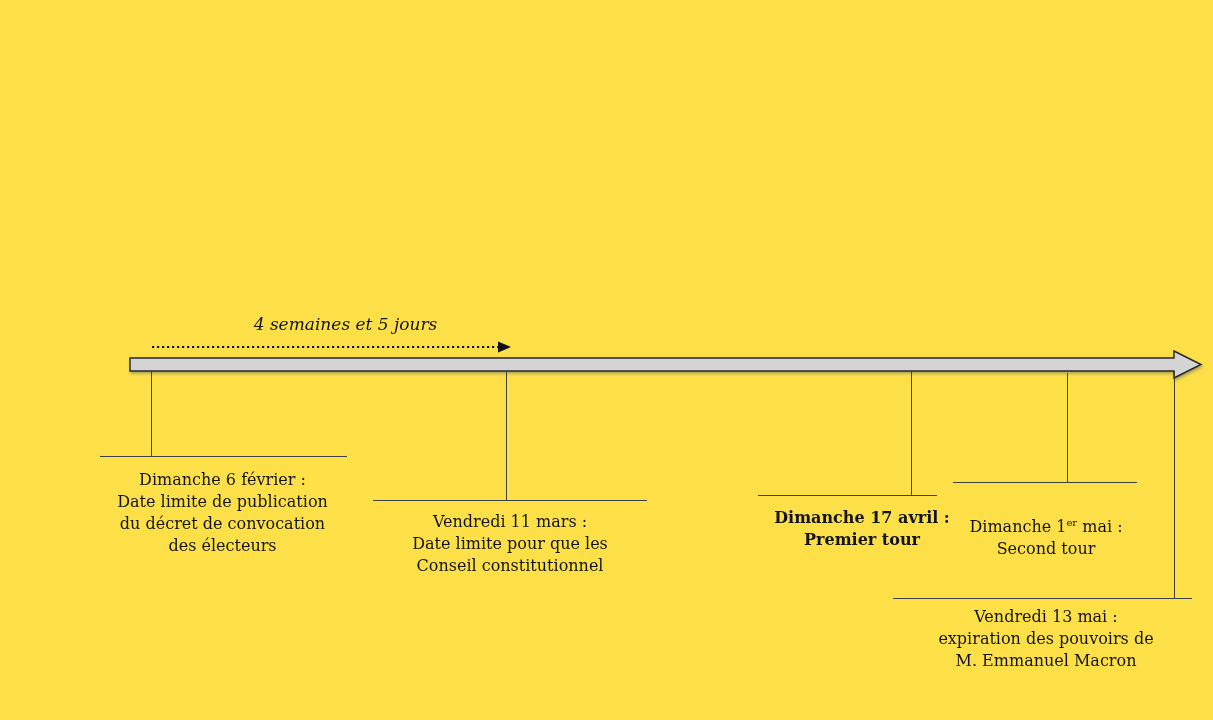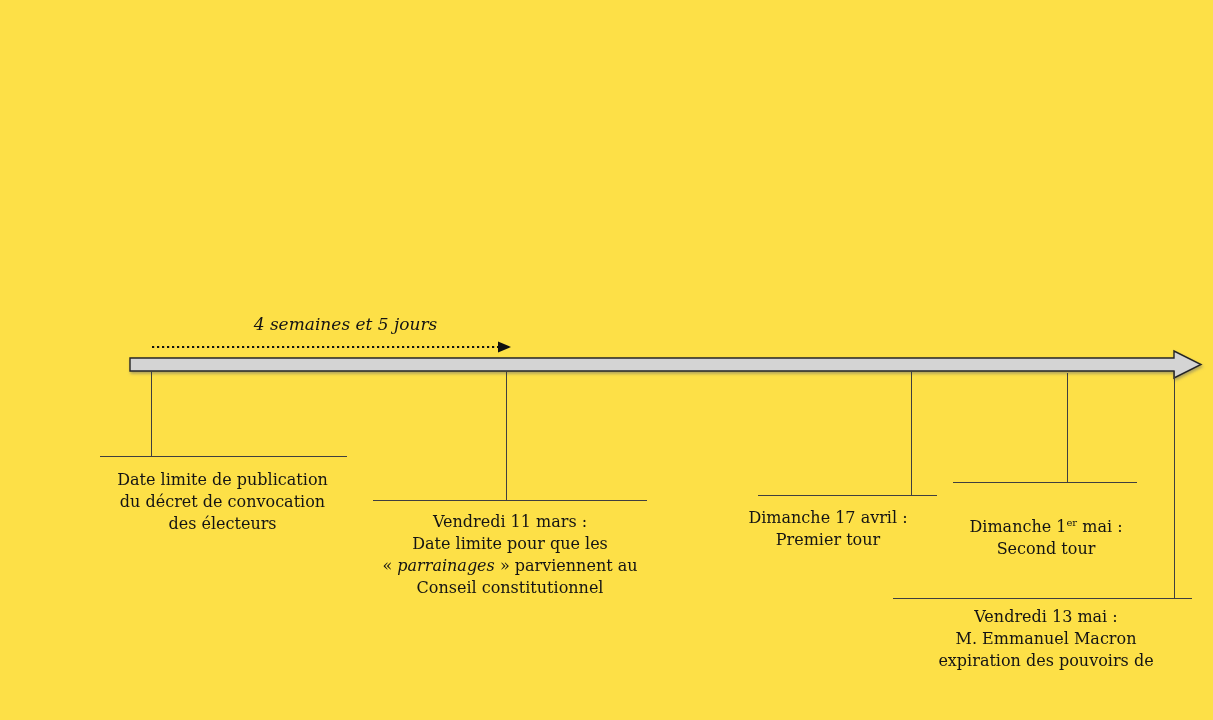--- a/index.html
+++ b/index.html
@@ -85,58 +85,58 @@
   </svg>
 
   <svg id="timeline-arrow-svg" width="1082" height="40">
     <polygon points="2,11 1046,11 1046,4 1073,17.5 1046,31 1046,24 2,24" fill="#d4d4d4"></polygon>
   </svg>
 
   <div>
     <div class="tick" style="left:151px; top:371px; height:85px;"></div>
     <div class="hline" style="left:100px; top:456px; width:247px;"></div>
     <div class="event-label" style="left:95px; top:469px; width:255px;">
+      <div class="ln">Dimanche 6 février :</div>
       <div class="ln">Date limite de publication</div>
       <div class="ln">du décret de convocation</div>
       <div class="ln">des électeurs</div>
     </div>
   </div>
 
   <div>
     <div class="tick" style="left:506px; top:371px; height:129px;"></div>
     <div class="hline" style="left:373px; top:500px; width:274px;"></div>
     <div class="event-label" style="left:365px; top:511px; width:290px;text-align:center;">
       <div class="ln">Vendredi 11 mars :</div>
       <div class="ln">Date limite pour que les</div>
-      <div class="ln"><span>« </span><span class="italic">parrainages</span><span> » parviennent au</span></div>
       <div class="ln">Conseil constitutionnel</div>
     </div>
   </div>
 
   <div>
     <div class="tick" style="left:911px; top:371px; height:124px;"></div>
     <div class="hline" style="left:758px; top:495px; width:179px;"></div>
-    <div class="event-label" style="left:738px; top:507px; width:180px;">
+    <div class="event-label" style="left:772px; top:507px; width:180px;font-weight:bold;">
       <div class="ln">Dimanche 17 avril :</div>
       <div class="ln">Premier tour</div>
     </div>
   </div>
 
   <div>
     <div class="tick" style="left:1067px; top:373px; height:109px;"></div>
     <div class="hline" style="left:953px; top:482px; width:184px;"></div>
     <div class="event-label" style="left:946px; top:516px; width:200px;">
       <div class="ln"><span>Dimanche 1</span><sup>er</sup><span> mai :</span></div>
       <div class="ln">Second tour</div>
     </div>
   </div>
 
   <div>
     <div class="tick" style="left:1174px; top:371px; height:227px;"></div>
     <div class="hline" style="left:893px; top:598px; width:299px;"></div>
     <div class="event-label" style="left:916px; top:606px; width:260px;">
       <div class="ln">Vendredi 13 mai :</div>
+      <div class="ln">expiration des pouvoirs de</div>
       <div class="ln">M. Emmanuel Macron</div>
-      <div class="ln">expiration des pouvoirs de</div>
     </div>
   </div>
 
 </div>
 
 </body></html>

